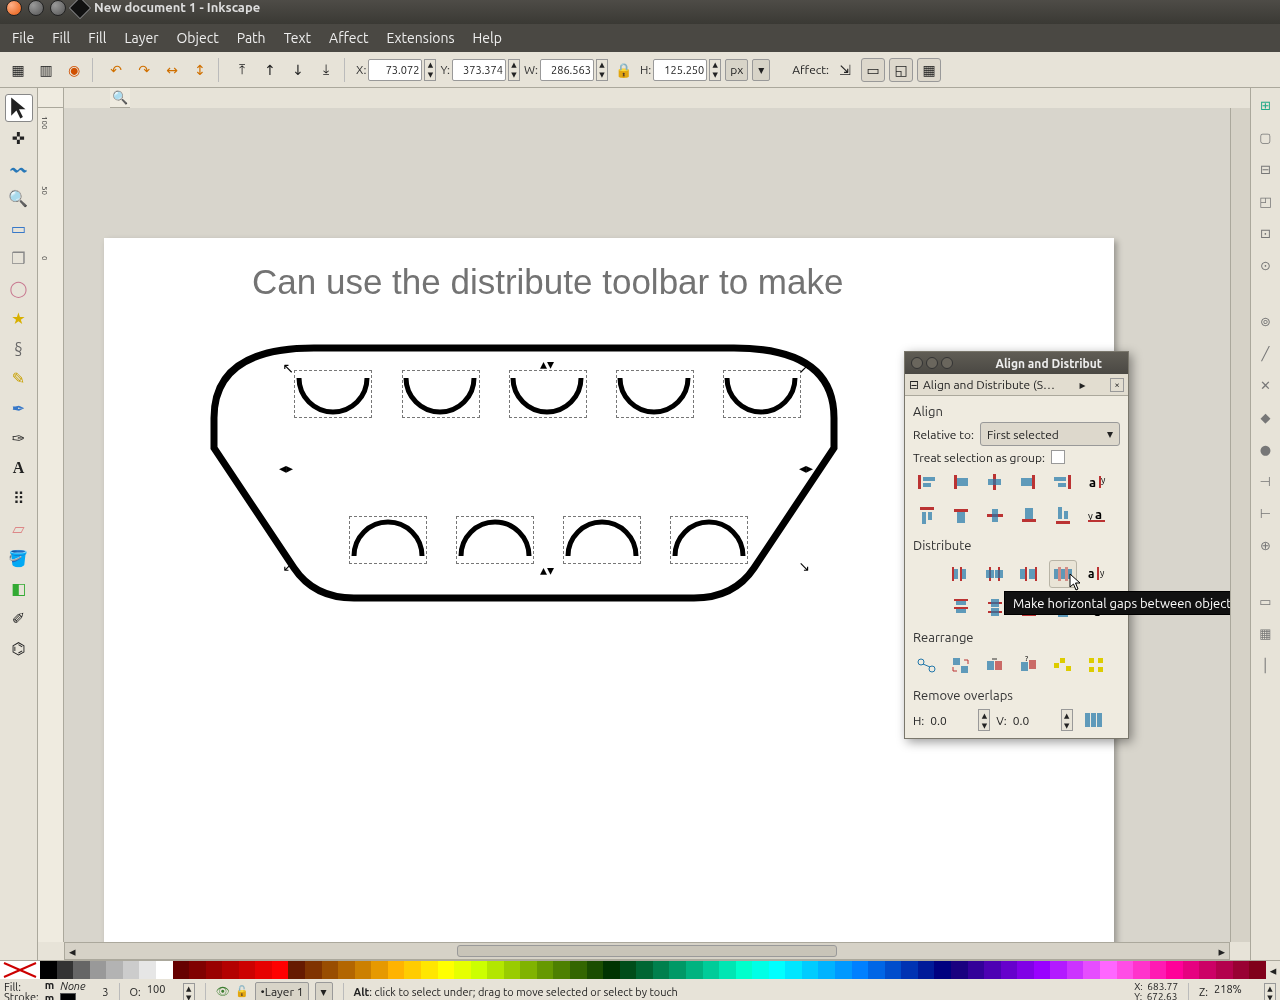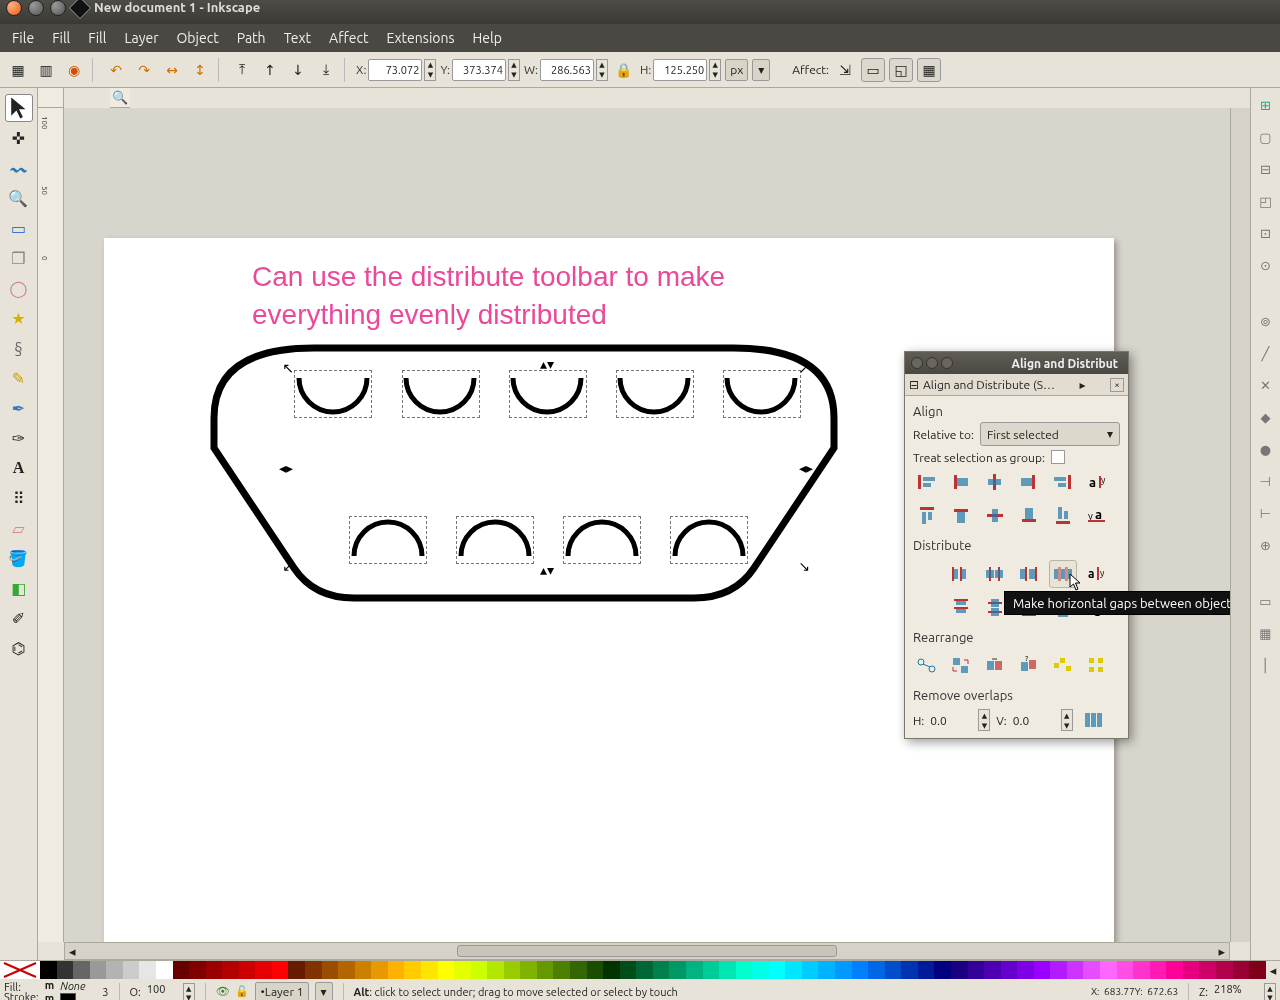--- a/index.html
+++ b/index.html
@@ -41,21 +41,21 @@
   .tool { width:28px; height:28px; border:1px solid transparent; border-radius:3px; display:flex; align-items:center; justify-content:center; cursor:pointer; font-size:16px;}
   .tool.active { border:1px solid #888; background:#fff;}
   .ruler-corner { width:26px; height:20px; background:var(--bg-light); border-right:1px solid var(--border); border-bottom:1px solid var(--border);}
   .canvas-wrap { flex:1; display:flex; flex-direction:column; position:relative;}
   .hruler { height:20px; background:var(--bg-light); border-bottom:1px solid var(--border); position:relative; overflow:hidden; margin-left:26px; margin-right:20px;}
   .canvas-row { flex:1; display:flex; position:relative;}
   .vruler { width:26px; background:var(--bg-light); border-right:1px solid var(--border); position:relative; overflow:hidden;}
   .tick { position:absolute; font-size:8px; color:#333;}
   .canvas-area { flex:1; background:#d8d5cc; position:relative; overflow:hidden;}
   .page { position:absolute; left:40px; top:130px; width:1010px; height:760px; background:var(--canvas); box-shadow:3px 3px 6px rgba(0,0,0,.3);}
-  .canvas-text { position:absolute; left:148px; top:20px; font-size:28px; color:#ec4899; line-height:1.35; font-family: Arial, sans-serif;}
+  .canvas-text { position:absolute; left:148px; top:20px; font-size:35px; color:#737373; line-height:1.35; font-family: Arial, sans-serif;}
   svg.drawing { position:absolute; left:90px; top:100px; }
   .sel { position:absolute; border:1px dashed #777;}
   .selhandle { position:absolute; width:12px; height:12px; color:#000; font-size:14px; display:flex; align-items:center; justify-content:center;}
   .rtoolbox { width:30px; background: var(--bg); border-left:1px solid var(--border); padding-top:6px; display:flex; flex-direction:column; gap:10px; align-items:center;}
   .rtool { width:22px; height:22px; display:flex; align-items:center; justify-content:center; color:#777; cursor:pointer;}
   .hscroll { height:18px; background:var(--bg-dark); margin-left:26px; margin-right:20px; display:flex; align-items:center; border:1px solid var(--border);}
   .hscroll .thumb { margin:0 auto; width:380px; height:12px; background:#c8c4b8; border:1px solid #999; border-radius:3px;}
   .vscroll-zone { width:20px; background:var(--bg-dark); border-left:1px solid var(--border);}
   
   .dialog { position:absolute; left:840px; top:243px; width:225px; background: var(--bg-light); border:1px solid #7a776c; box-shadow:3px 3px 10px rgba(0,0,0,.4); font-size:12px;}
@@ -206,21 +206,20 @@
     <div class="canvas-row">
       <div class="vruler" id="vruler">
           <span class="tick" style="top: 8px; left: 2px; writing-mode: vertical-rl;">100</span>
           <span class="tick" style="top: 78px; left: 2px; writing-mode: vertical-rl;">50</span>
           <span class="tick" style="top: 148px; left: 2px; writing-mode: vertical-rl;">0</span>
         </div>
       <div class="canvas-area">
         <div class="page">
           <div class="canvas-text">
             <span>Can use the distribute toolbar to make</span><br>
-            <span>everything evenly distributed</span>
           </div>
 
           <svg class="drawing" width="660" height="290" viewBox="0 0 660 290">
             <path d="M 120 10 L 540 10 Q 640 10 640 80 L 640 110 L 560 230 Q 540 260 500 260 L 160 260 Q 120 260 100 230 L 20 110 L 20 80 Q 20 10 120 10 Z" fill="none" stroke="#000" stroke-width="7"></path>
             <g stroke="#000" stroke-width="5" fill="none">
               <path d="M 105 40 A 34 34 0 0 0 173 40"></path>
               <path d="M 212 40 A 34 34 0 0 0 280 40"></path>
               <path d="M 319 40 A 34 34 0 0 0 387 40"></path>
               <path d="M 426 40 A 34 34 0 0 0 494 40"></path>
               <path d="M 533 40 A 34 34 0 0 0 601 40"></path>
@@ -251,21 +250,21 @@
           <div class="selhandle" style="left:694px; top:322px;">↘</div>
         </div>
 
         <div class="dialog">
           <div class="dtitle">
             <div class="dots">
                 <span></span>
                 <span></span>
                 <span></span>
               </div>
-            <span style="margin-left:auto;margin-right:4px;">Align and Distribut</span>
+            <span style="margin-left:auto;margin-right:20px;">Align and Distribut</span>
           </div>
           <div class="dtab">
             <span>⊟</span>
             <span>Align and Distribute (S…</span>
             <span style="margin-left:auto;">▸</span>
             <span class="tabclose">×</span>
           </div>
           <div class="section">
             <div class="sectitle">Align</div>
             <div class="row">
@@ -657,21 +656,21 @@
         <div>▲</div>
         <div>▼</div>
       </div>
     <div class="divider"></div>
     <span style="color:#3a7d2e;">👁</span>
     <span>🔓</span>
     <div class="unitsel" style="height:20px;">•<span>Layer 1</span></div>
     <div class="unitsel" style="height:20px;width:18px;justify-content:center;">▾</div>
     <div class="divider"></div>
     <span><b>Alt</b><span>: click to select under; drag to move selected or select by touch</span></span>
-    <div style="margin-left:auto;display:flex;flex-direction:row;line-height:10px;font-size:10px;">
+    <div style="margin-left:auto;display:flex;flex-direction:column;line-height:10px;font-size:10px;">
       <div><span>X:</span> &nbsp;<span>683.77</span></div>
       <div><span>Y:</span> &nbsp;<span>672.63</span></div>
     </div>
     <div class="divider"></div>
     <span>Z:</span>
     <div class="val" style="width:44px;height:18px;">218%</div>
     <div class="spin" style="height:18px;">
         <div>▲</div>
         <div>▼</div>
       </div>

